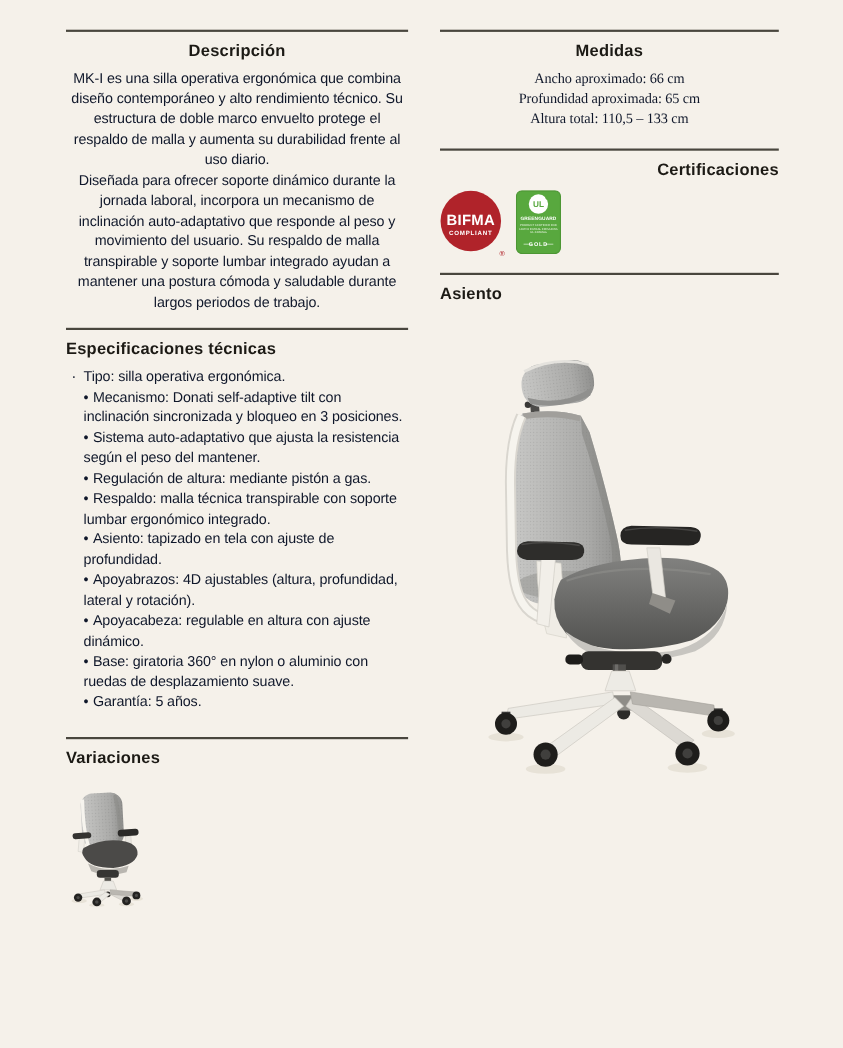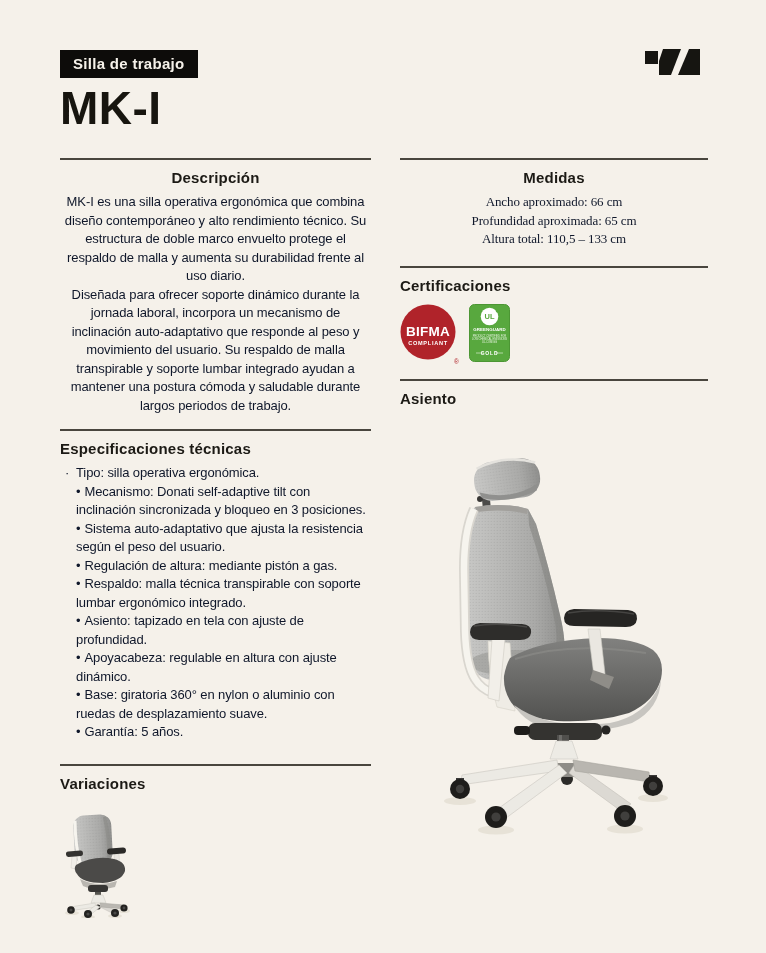--- a/index.html
+++ b/index.html
@@ -36,21 +36,21 @@
   .sec-rule { border-top:2px solid #49463e; }
   .sec-title {
     margin:9px 0 7px 0;
     font-size:15px; font-weight:bold; color:#1c1a15; letter-spacing:0.2px;
   }
   .body-text, .spec, .m-line { font-size:13px; line-height:18.5px; color:#0f172a; letter-spacing:-0.1px; }
 
   .section { margin-top:0;text-align:center; }
   .specs-section { margin-top:14px; }
   .variations-section { margin-top:22px; }
-  .cert-section { margin-top:17px; }
+  .cert-section { margin-top:17px;text-align:right; }
   .producto-section { margin-top:13px; }
 
   .spec { position:relative; padding-left:16px; }
   .spec.root .b { position:absolute; left:5px; }
   .spec.sub  .b { margin-right:4px; }
 
   .m-lines { margin-top:2px;font-family:Liberation Serif, serif; }
 
   .badges { display:flex; align-items:flex-start; gap:8px; margin-top:10px; }
 
@@ -72,50 +72,42 @@
       <stop offset="1" stop-color="#525250"></stop>
     </linearGradient>
     <pattern id="tex" width="3" height="3" patternUnits="userSpaceOnUse">
       <circle cx="1.2" cy="1.2" r="0.55" fill="rgba(70,70,68,0.16)"></circle>
     </pattern>
   </defs>
 </svg>
 
 <div class="page">
 
-  <div class="header">
-    <span class="cat-badge">Silla de trabajo</span>
-    <div class="page-title">MK-I</div>
-    <svg class="brand-logo" width="60" height="27" viewBox="0 0 60 27">
-      <rect x="0" y="2" width="13" height="13" fill="#161511"></rect>
-      <polygon points="18,0 36,0 26,26 14,26 14,12" fill="#161511"></polygon>
-      <polygon points="44,0 55,0 55,26 33,26" fill="#161511"></polygon>
-    </svg>
-  </div>
 
   <div class="columns">
 
     <div class="col-left">
 
       <div class="section">
         <div class="sec-rule"></div>
         <h3 class="sec-title">Descripción</h3>
         <p class="body-text">MK-I es una silla operativa ergonómica que combina diseño contemporáneo y alto rendimiento técnico. Su estructura de doble marco envuelto protege el respaldo de malla y aumenta su durabilidad frente al uso diario.</p>
         <p class="body-text">Diseñada para ofrecer soporte dinámico durante la jornada laboral, incorpora un mecanismo de inclinación auto-adaptativo que responde al peso y movimiento del usuario. Su respaldo de malla transpirable y soporte lumbar integrado ayudan a mantener una postura cómoda y saludable durante largos periodos de trabajo.</p>
       </div>
 
       <div class="specs-section">
         <div class="sec-rule"></div>
         <h3 class="sec-title">Especificaciones técnicas</h3>
         <div class="spec root"><span class="b">·</span><span>Tipo: silla operativa ergonómica.</span></div>
         <div class="spec sub"><span class="b">•</span><span>Mecanismo: Donati self-adaptive tilt con inclinación sincronizada y bloqueo en 3 posiciones.</span></div>
-        <div class="spec sub"><span class="b">•</span><span>Sistema auto-adaptativo que ajusta la resistencia según el peso del usuario.</span></div>
+        <div class="spec sub"><span class="b">•</span><span>Sistema auto-adaptativo que ajusta la resistencia según el peso del mantener.</span></div>
         <div class="spec sub"><span class="b">•</span><span>Regulación de altura: mediante pistón a gas.</span></div>
         <div class="spec sub"><span class="b">•</span><span>Respaldo: malla técnica transpirable con soporte lumbar ergonómico integrado.</span></div>
         <div class="spec sub"><span class="b">•</span><span>Asiento: tapizado en tela con ajuste de profundidad.</span></div>
+        <div class="spec sub"><span class="b">•</span><span>Apoyabrazos: 4D ajustables (altura, profundidad, lateral y rotación).</span></div>
         <div class="spec sub"><span class="b">•</span><span>Apoyacabeza: regulable en altura con ajuste dinámico.</span></div>
         <div class="spec sub"><span class="b">•</span><span>Base: giratoria 360° en nylon o aluminio con ruedas de desplazamiento suave.</span></div>
         <div class="spec sub"><span class="b">•</span><span>Garantía: 5 años.</span></div>
       </div>
 
       <div class="variations-section">
         <div class="sec-rule"></div>
         <h3 class="sec-title">Variaciones</h3>
         <div class="thumb-figure">
           <svg width="110" height="110" viewBox="0 0 110 110">

